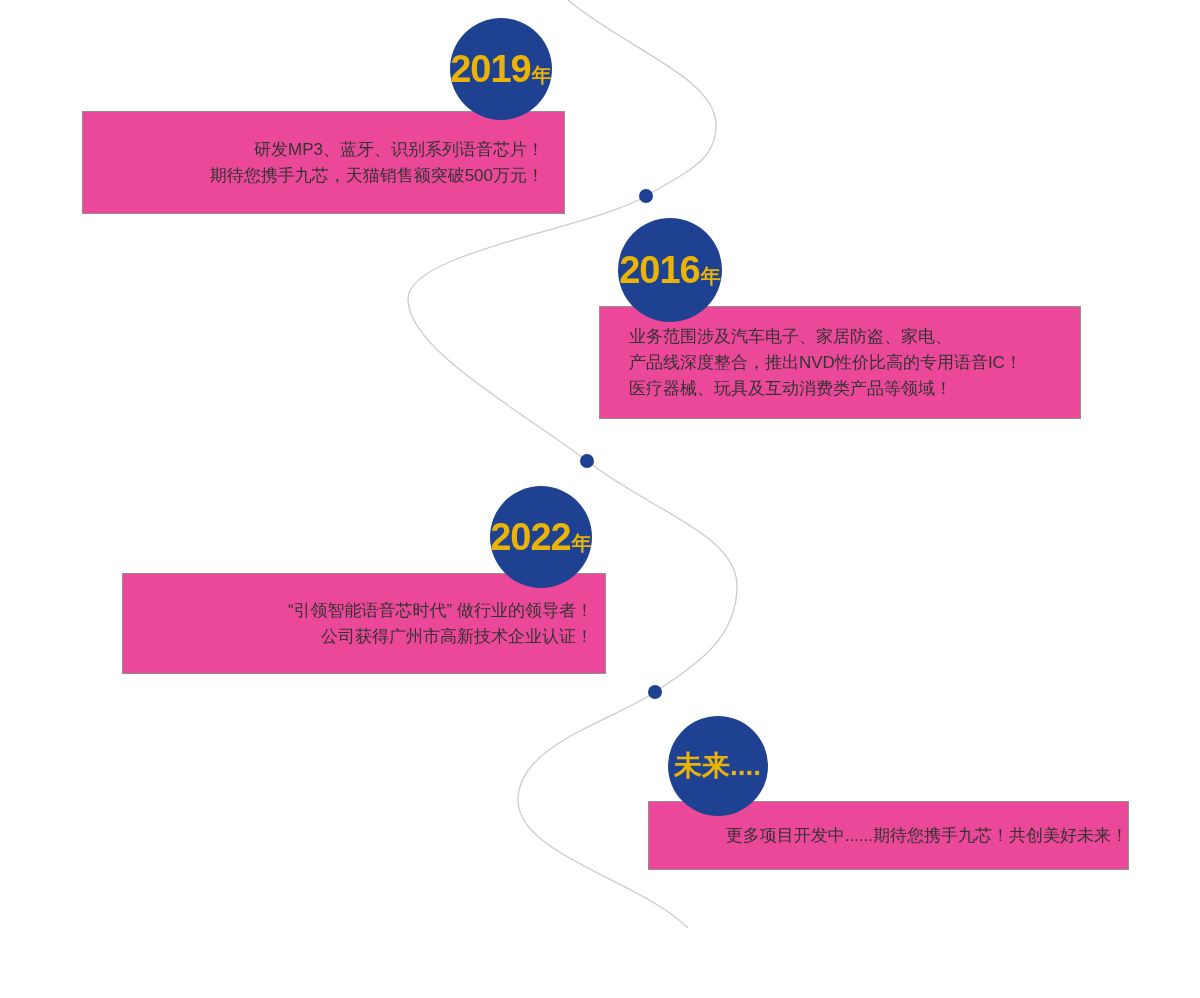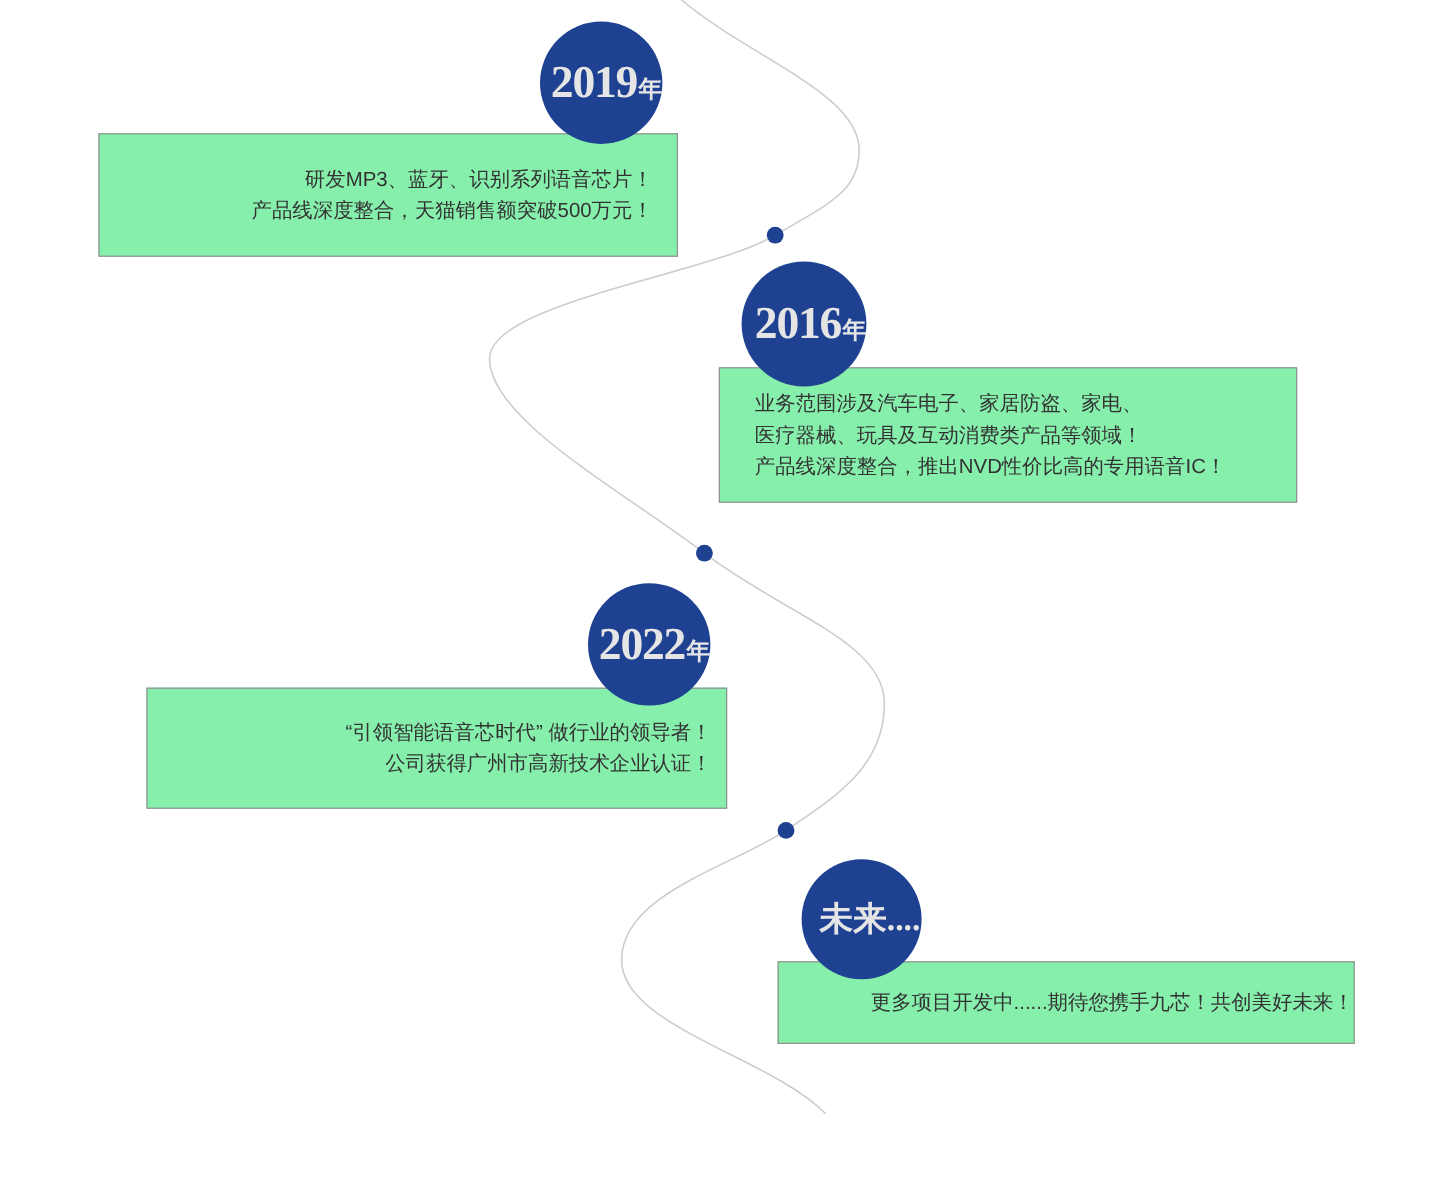--- a/index.html
+++ b/index.html
@@ -22,34 +22,34 @@
   .curve path{fill:none;stroke:var(--line-color);stroke-width:1.3px;}
 
   
   .dot{position:absolute;width:14px;height:14px;border-radius:50%;background:var(--circle-color);}
   .dot-1{left:639px;top:189px;}
   .dot-2{left:580px;top:454px;}
   .dot-3{left:648px;top:685px;}
 
   
   .box{
-    position:absolute;background:#86efac;border:1px solid var(--box-border-color);
+    position:absolute;background:#ec4899;border:1px solid var(--box-border-color);
     display:flex;flex-direction:column;justify-content:center;
     color:var(--text-color);font-size:17px;line-height:26px;
   }
   .box-1{left:82px;top:111px;width:483px;height:103px;text-align:right;padding-right:20px;}
   .box-2{left:599px;top:306px;width:482px;height:113px;text-align:left;padding-left:29px;}
   .box-3{left:122px;top:573px;width:484px;height:101px;text-align:right;padding-right:12px;}
   .box-4{left:648px;top:801px;width:481px;height:69px;text-align:right;padding-left:17px;}
 
   
   .circle{
     position:absolute;border-radius:50%;background:var(--circle-color);
-    color:#e5e5e5;font-weight:bold;
-    display:flex;align-items:center;justify-content:flex-end;font-family:Liberation Serif, serif;
+    color:#eab308;font-weight:bold;
+    display:flex;align-items:center;justify-content:center;
   }
   .circle .inner{display:flex;align-items:baseline;}
   .circle .year{font-size:38px;letter-spacing:-1px;}
   .circle .suffix{font-size:20px;margin-left:1px;}
   .c-1{left:450px;top:18px;width:102px;height:102px;}
   .c-2{left:618px;top:218px;width:104px;height:104px;}
   .c-3{left:490px;top:486px;width:102px;height:102px;}
   .c-4{left:668px;top:716px;width:100px;height:100px;}
   .c-4 .year{font-size:28px;letter-spacing:0;}
 </style>
@@ -69,33 +69,33 @@
          C 610 722 518 745 518 800
          C 518 855 640 880 688 928"></path>
   </svg>
 
   <div class="dot dot-1"></div>
   <div class="dot dot-2"></div>
   <div class="dot dot-3"></div>
 
   <div class="box box-1">
     <div>研发MP3、蓝牙、识别系列语音芯片！</div>
-    <div>产品线深度整合，天猫销售额突破500万元！</div>
+    <div>期待您携手九芯，天猫销售额突破500万元！</div>
   </div>
   <div class="circle c-1">
     <span class="inner">
       <span class="year">2019</span>
         <span class="suffix">年</span>
     </span>
   </div>
 
   <div class="box box-2">
     <div>业务范围涉及汽车电子、家居防盗、家电、</div>
+    <div>产品线深度整合，推出NVD性价比高的专用语音IC！</div>
     <div>医疗器械、玩具及互动消费类产品等领域！</div>
-    <div>产品线深度整合，推出NVD性价比高的专用语音IC！</div>
   </div>
   <div class="circle c-2">
     <span class="inner">
       <span class="year">2016</span>
         <span class="suffix">年</span>
     </span>
   </div>
 
   <div class="box box-3">
     <div>“引领智能语音芯时代” 做行业的领导者！</div>

